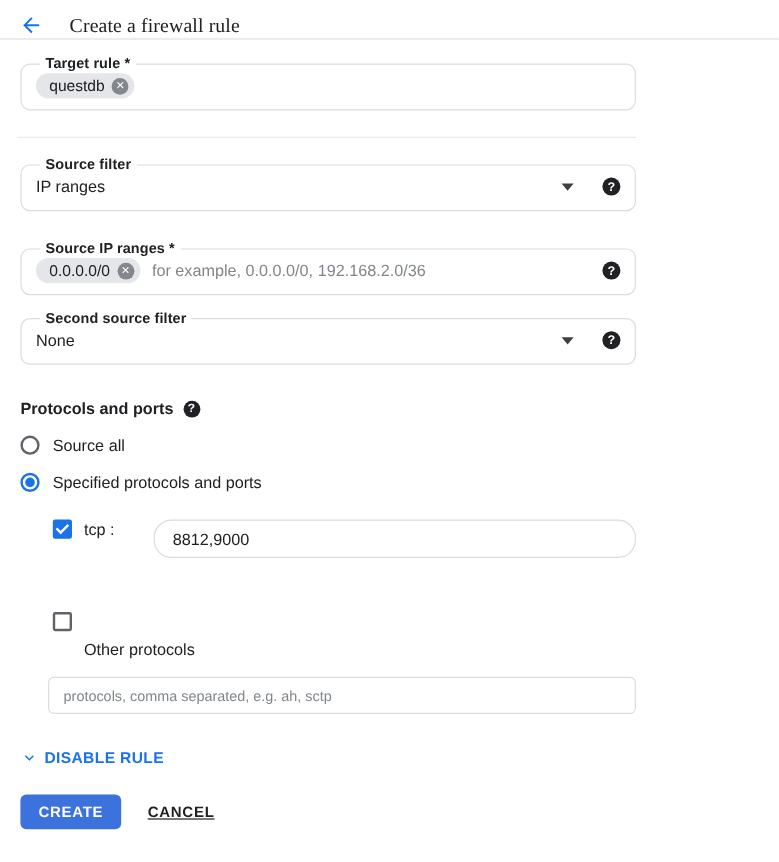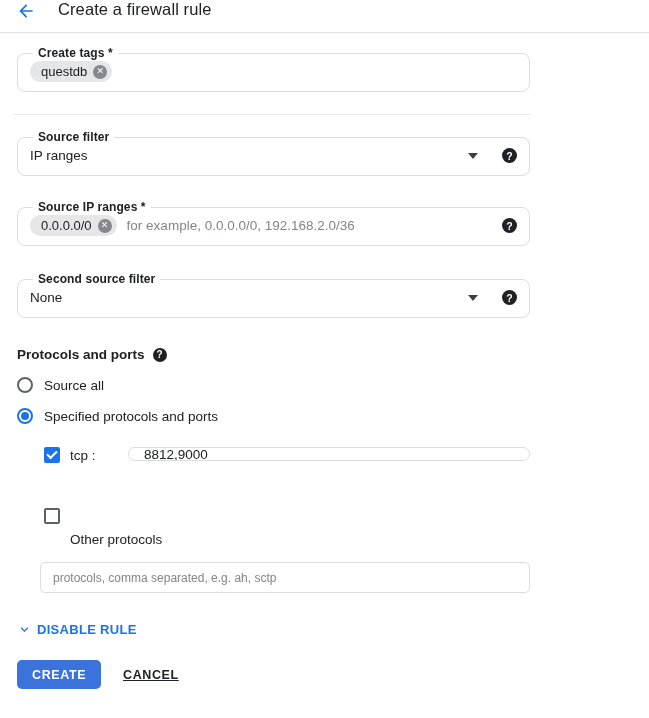--- a/index.html
+++ b/index.html
@@ -11,21 +11,21 @@
     --chip-bg:#e4e6e9;
     --divider:#e6e8ea;
   }
   *{box-sizing:border-box;}
   html,body{margin:0;padding:0;}
   body{
     width:649px;height:718px;background:#fff;overflow:hidden;
     font-family:"Liberation Sans","DejaVu Sans",sans-serif;color:var(--text);
   }
   
-  .topbar{height:33px;display:flex;align-items:flex-start;border-bottom:1px solid #e0e0e0;padding-left:15px;}
+  .topbar{height:33px;display:flex;align-items:flex-end;border-bottom:1px solid #e0e0e0;padding-left:15px;font-family:Liberation Serif, serif;}
   .back-btn{width:22px;height:22px;display:inline-flex;align-items:center;justify-content:center;cursor:pointer;}
   .page-title{font-size:16.5px;font-weight:400;margin:0 0 0 21px;letter-spacing:.1px;}
   
   .form{padding-left:17px;}
   .mfield{
     width:513px;border:1px solid var(--border);border-radius:8px;
     margin:0;padding:0 12px 8px 12px;min-inline-size:0;
   }
   .mfield legend{font-size:12px;font-weight:bold;color:var(--text);padding:0 5px;margin-left:3px;letter-spacing:.1px;}
   .frow{display:flex;align-items:center;height:23px;}
@@ -44,38 +44,38 @@
   .caret{width:0;height:0;border-left:5px solid transparent;border-right:5px solid transparent;border-top:6px solid #3c4043;margin-right:24px;}
   .help{
     width:15px;height:15px;border-radius:50%;background:#202124;color:#fff;
     display:inline-flex;align-items:center;justify-content:center;
     font-size:10.5px;font-weight:bold;flex:none;cursor:pointer;
   }
   #fs-target{margin-top:13px;}
   .divider{height:1px;background:var(--divider);width:516px;margin:22px 0 0 -3px;}
   #fs-srcfilter{margin-top:15px;}
   #fs-srcip{margin-top:24px;}
-  #fs-second{margin-top:26px;}
+  #fs-second{margin-top:12px;}
   
   .proto-heading{display:flex;align-items:center;gap:8px;margin-top:29px;font-size:13.5px;font-weight:bold;}
   .proto-heading .help{width:14px;height:14px;font-size:10px;}
   .radio-row{display:flex;align-items:center;gap:11px;margin-top:15px;font-size:13.5px;cursor:pointer;width:fit-content;}
   .radio{width:16px;height:16px;border:2px solid #5f6368;border-radius:50%;flex:none;display:inline-flex;align-items:center;justify-content:center;}
   .radio-row.checked .radio{border-color:var(--accent);}
   .radio-row.checked .radio::after{content:"";width:8px;height:8px;border-radius:50%;background:var(--accent);}
   .cb{width:16px;height:16px;border:2px solid #5f6368;border-radius:2px;flex:none;display:inline-flex;align-items:center;justify-content:center;}
   .cb.checked{background:var(--accent);border-color:var(--accent);}
   .cb.checked::after{content:"";width:8px;height:4px;border-left:2px solid #fff;border-bottom:2px solid #fff;transform:rotate(-45deg) translate(1px,-1px);}
   .proto-row{display:flex;align-items:flex-start;margin-left:27px;width:486px;}
   .proto-row.tcp{margin-top:23px;}
   .proto-row.udp{margin-top:18px;}
   .cb-wrap{display:flex;align-items:center;gap:10px;cursor:pointer;}
   .proto-label{font-size:13.5px;width:58px;}
   .proto-input{
-    flex:1;height:14px;border:1px solid var(--border);border-radius:15px;
+    flex:1;height:32px;border:1px solid var(--border);border-radius:15px;
     font-family:inherit;font-size:13.5px;color:var(--text);padding:0 15px;outline:none;
   }
   .proto-input::placeholder{color:var(--muted);}
   .other-row{margin:21px 0 0 27px;}
   .protocols-input-wrap{margin-top:15px;margin-left:23px;}
   .protocols-input{width:490px;height:31px;border:1px solid var(--border);border-radius:5px;
     font-family:inherit;font-size:12px;color:var(--text);padding:0 12px;outline:none;}
   .protocols-input::placeholder{color:var(--muted);}
   
   .disable-rule{display:flex;align-items:center;gap:5px;margin-top:29px;color:var(--accent);
@@ -99,21 +99,21 @@
     <svg width="20" height="20" viewBox="0 0 24 24">
         <path fill="#1a73e8" d="M20 11H7.83l5.59-5.59L12 4l-8 8 8 8 1.41-1.41L7.83 13H20v-2z"></path>
       </svg>
   </span>
   <h1 class="page-title">Create a firewall rule</h1>
 </header>
 
 <div class="form">
 
   <fieldset class="mfield" id="fs-target">
-    <legend>Create tags *</legend>
+    <legend>Target rule *</legend>
     <div class="frow">
       <span class="chip">
         <span>questdb</span>
         <span class="chip-x">✕</span>
       </span>
     </div>
   </fieldset>
 
   <div class="divider"></div>
 

